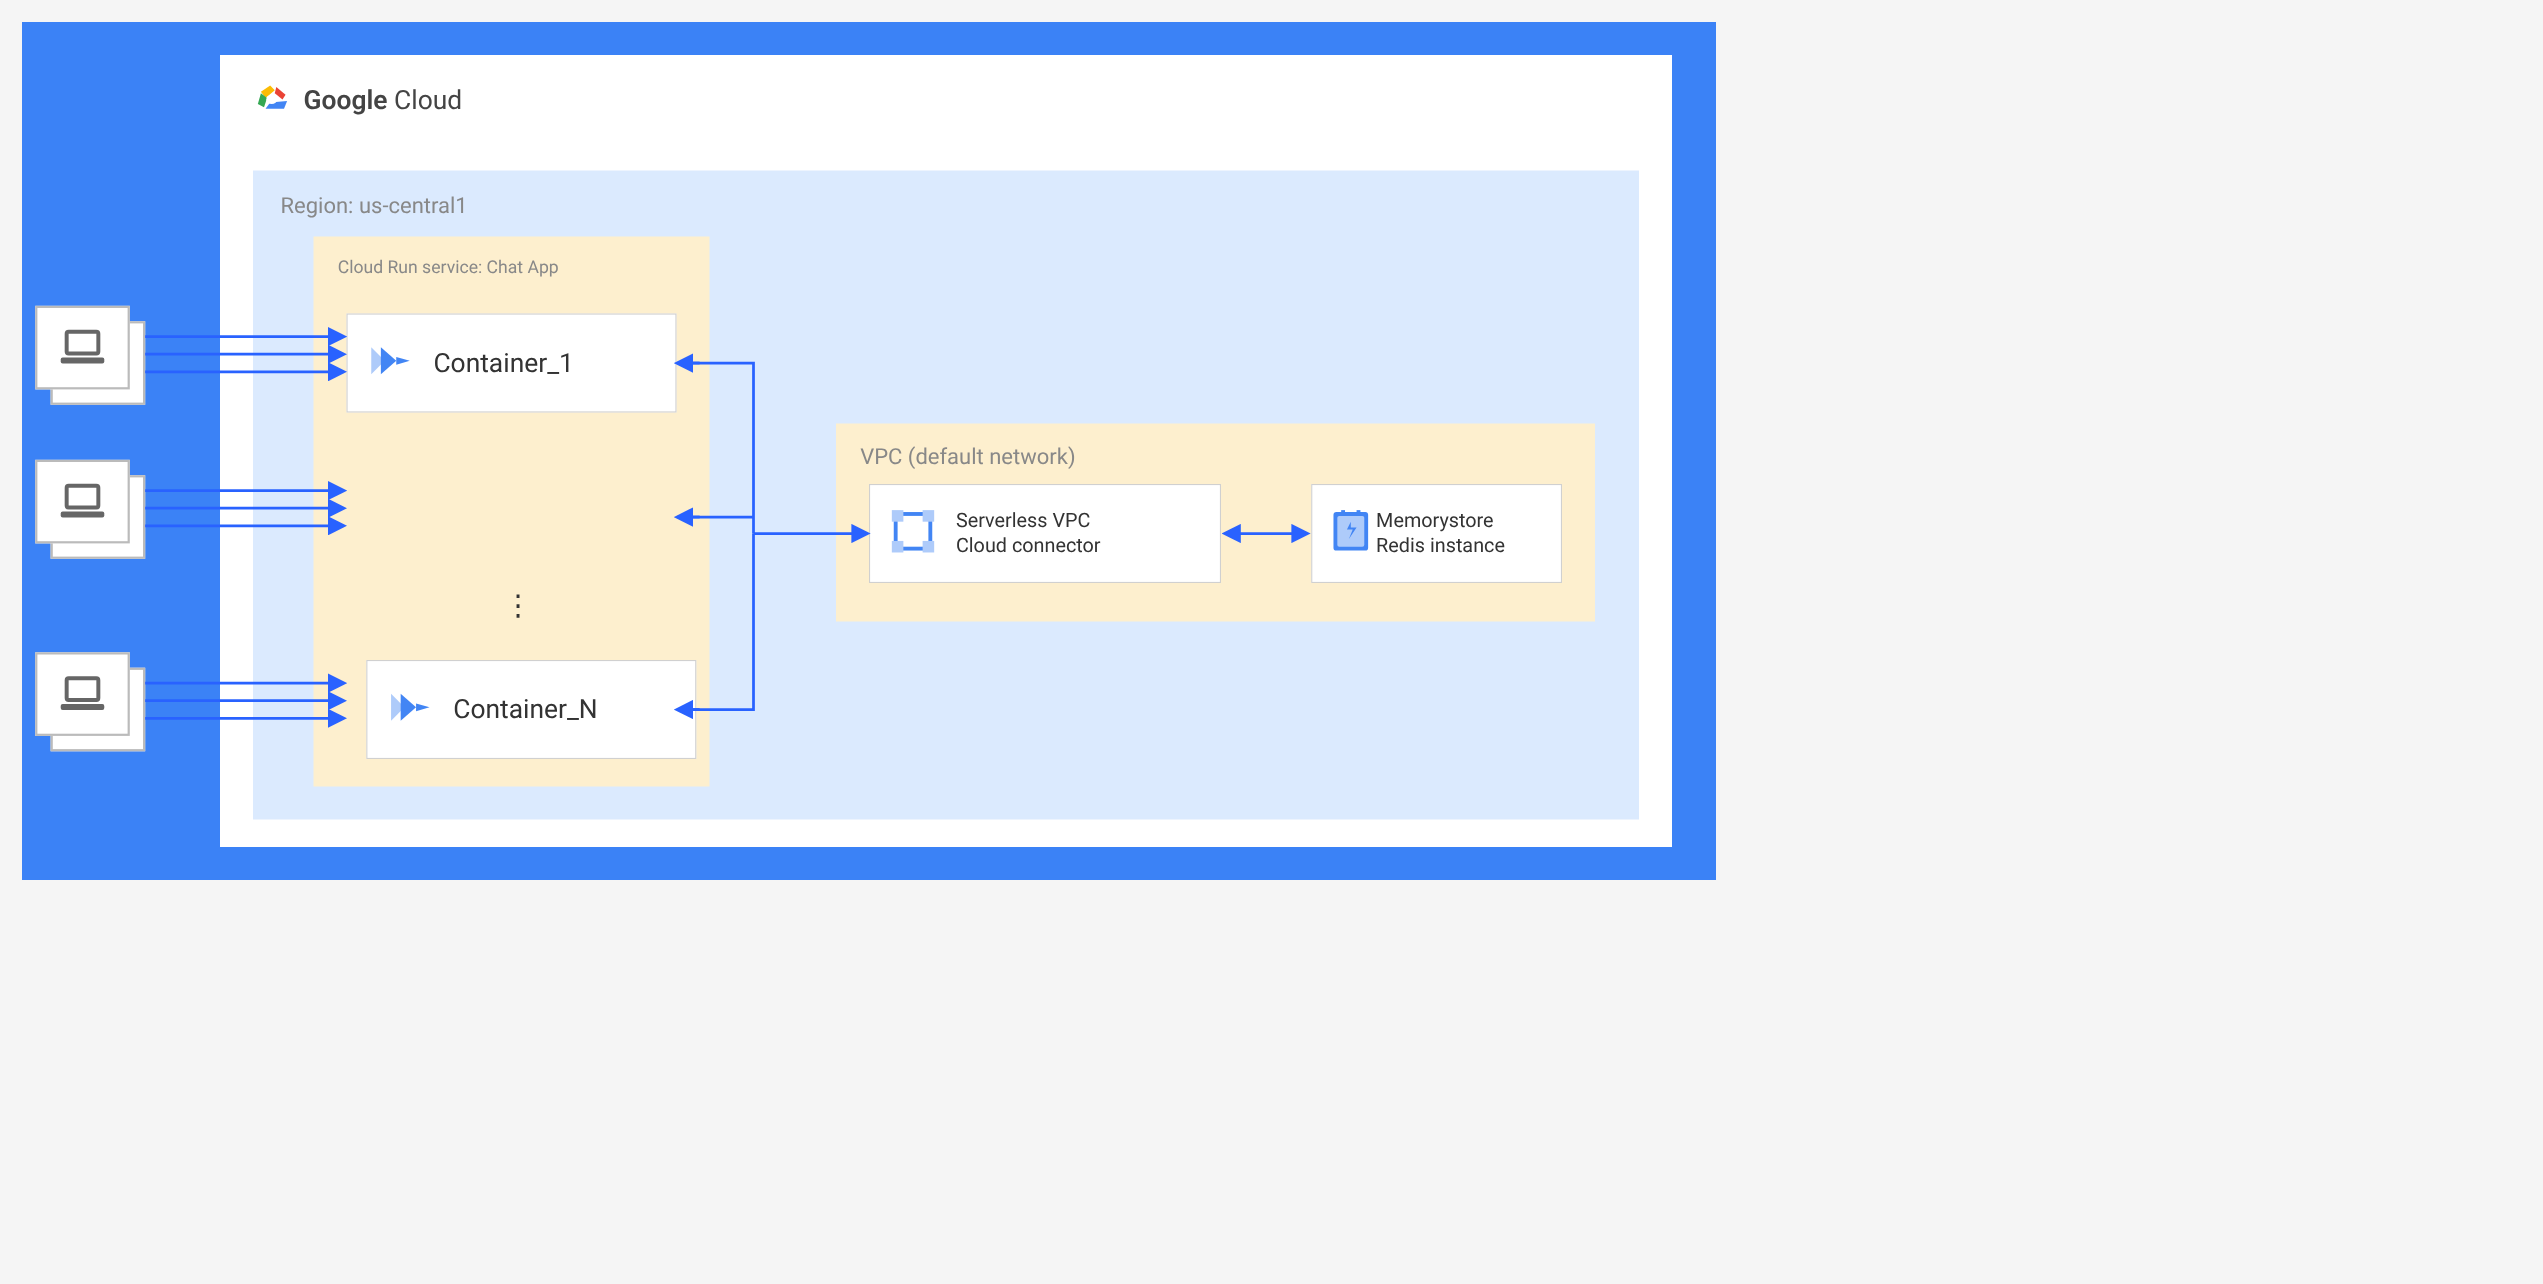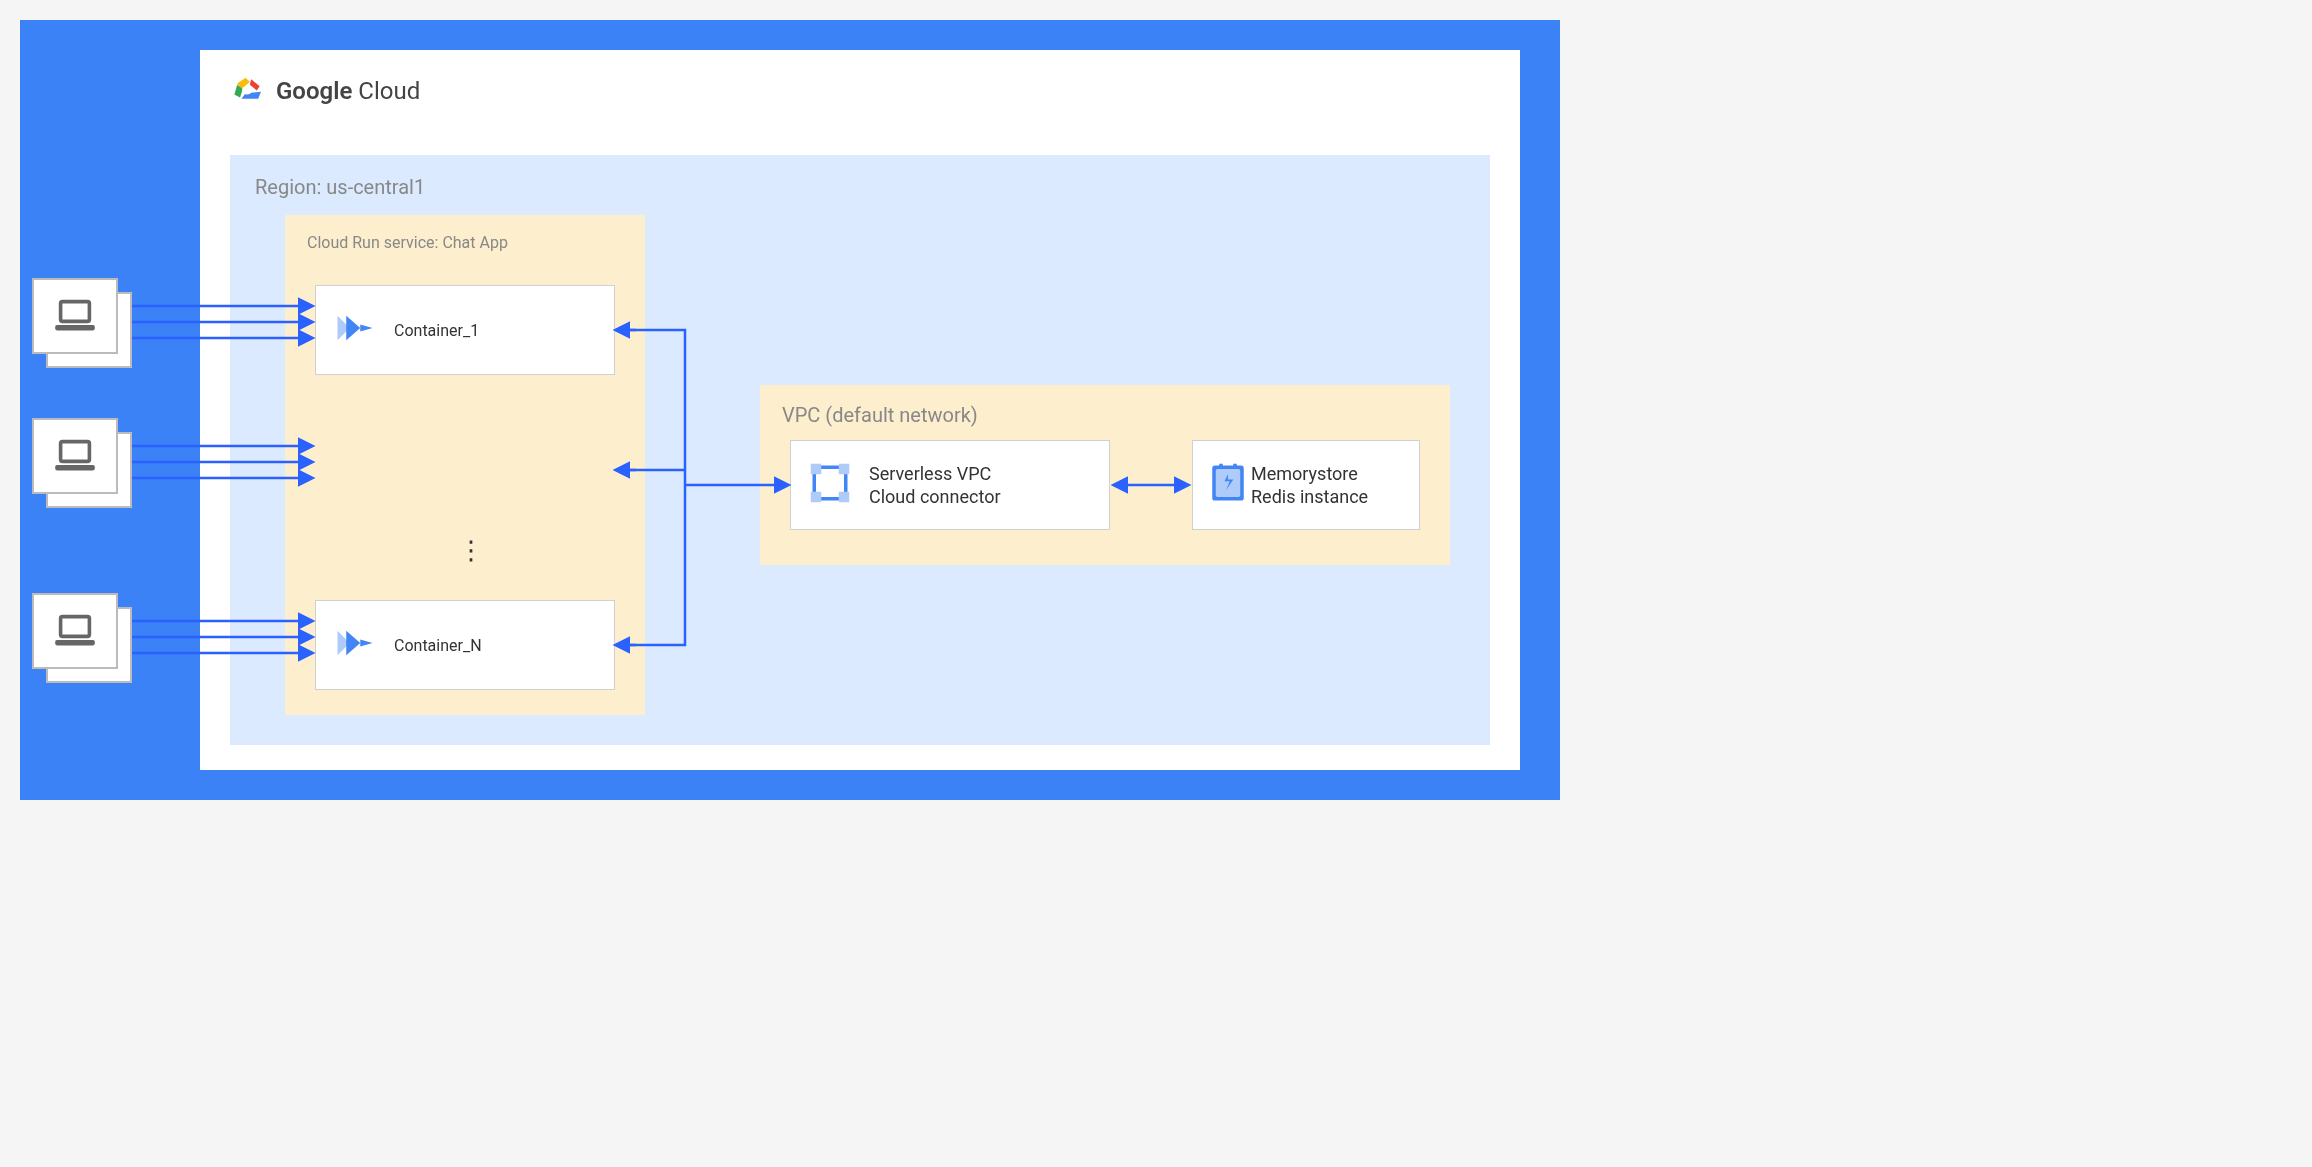--- a/index.html
+++ b/index.html
@@ -64,22 +64,22 @@
       position: absolute;
       background: #fff;
       border: 1px solid #d0d0d0;
       display: flex;
       align-items: center;
       gap: 18px;
       padding: 0 18px;
     }
     .container-1 { left: 295px; top: 265px; width: 300px; height: 90px; }
     .container-2 { left: 295px; top: 405px; width: 300px; height: 90px; }
-    .container-n { left: 295px; top: 580px; width: 300px; height: 90px; }
-    .container-label { font-size: 16px; color: #333; }
+    .container-n { left: 313px; top: 580px; width: 300px; height: 90px; }
+    .container-label { font-size: 24px; color: #333; }
     .vdots {
       position: absolute;
       left: 438px;
       top: 515px;
       font-size: 26px;
       color: #333;
       letter-spacing: 2px;
     }
     .vpc-box {
       position: absolute;

